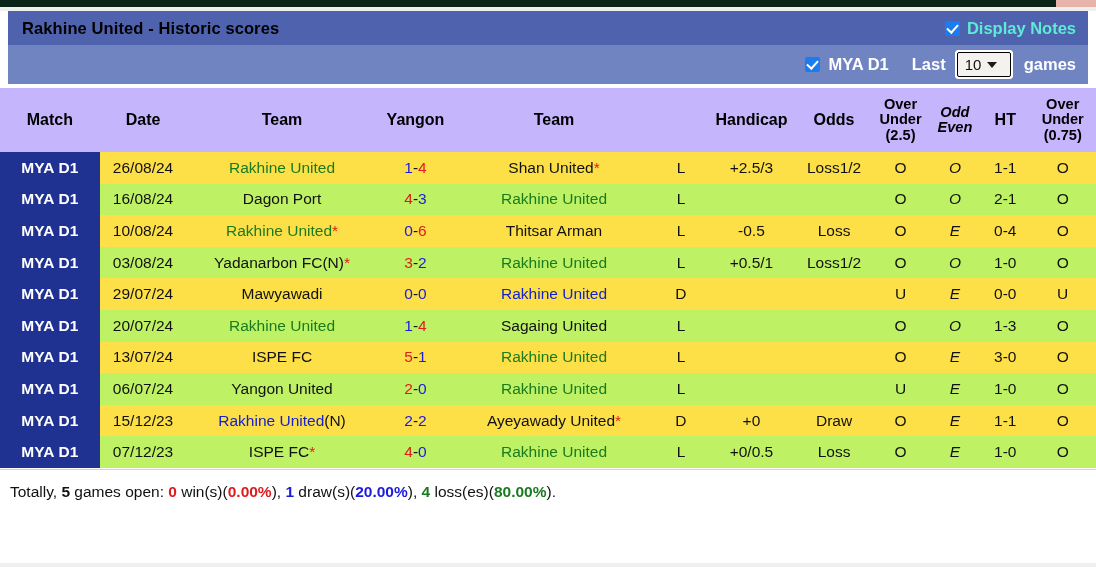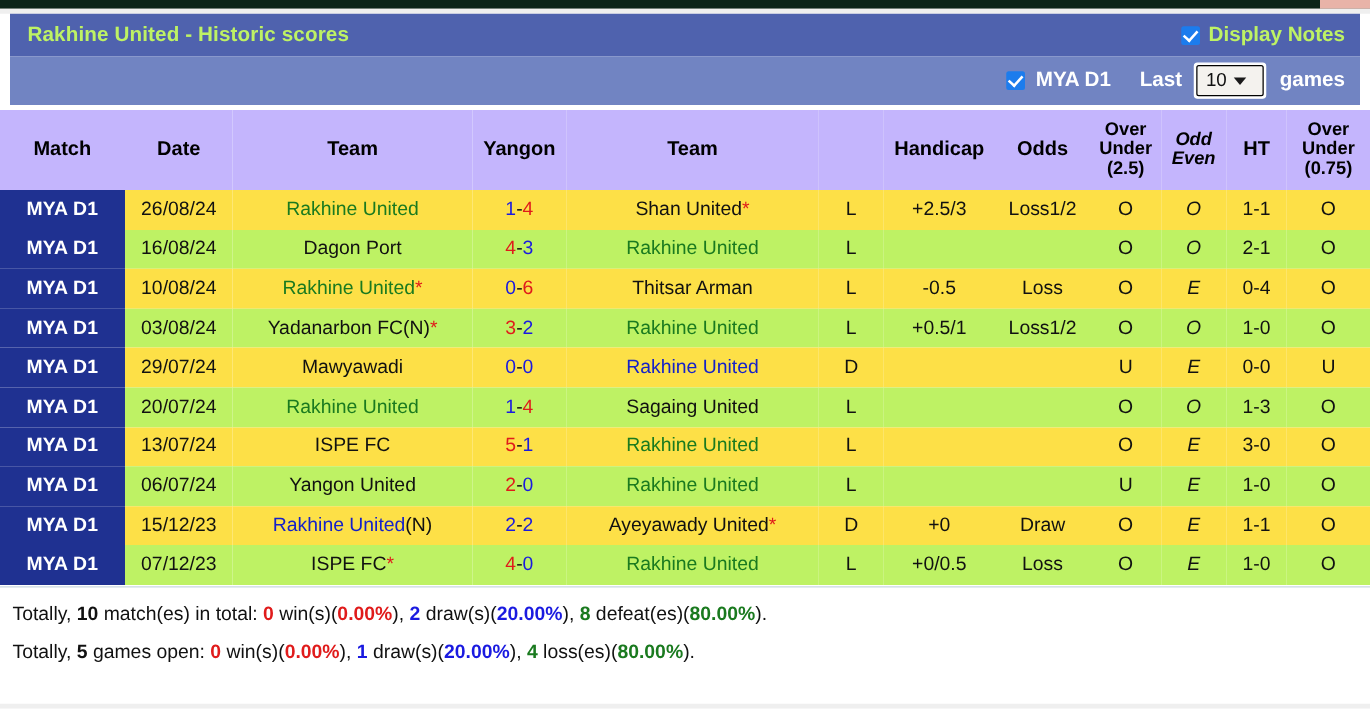--- a/index.html
+++ b/index.html
@@ -31,31 +31,31 @@
 
   
   .titlebar {
     position: absolute; top: 11px; left: 8px;
     width: 1080px; height: 34px;
     background: #4f62ae;
     display: flex; align-items: center;
     padding: 0 12px 0 14px;
   }
   .titlebar .title {
-    color: #bef264;
+    color: #000000;
     font-size: 16.5px;
     font-weight: bold;
     letter-spacing: .1px;
   }
   .titlebar .right {
     margin-left: auto;
     display: flex; align-items: center; gap: 7px;
   }
   .notes-label {
-    color: #bef264; font-size: 16.5px; font-weight: bold;
+    color: #5eead4; font-size: 16.5px; font-weight: bold;
   }
 
   
   .subbar {
     position: absolute; top: 45px; left: 8px;
     width: 1080px; height: 39px;
     background: #7184c2;
     display: flex; align-items: center; justify-content: flex-end;
     padding-right: 12px;
     gap: 9px;
@@ -393,17 +393,16 @@
           <td class="c-odds green">Loss</td>
           <td class="c-ou25 red">O</td>
           <td class="c-oe red">E</td>
           <td class="c-ht">1-0</td>
           <td class="c-ou075 red">O</td>
         </tr>
       </tbody>
   </table>
 
   <div class="footer">
-    <p id="sum1">Totally, <b class="black">10</b> match(es) in total: <b class="red">0</b> win(s)(<b class="red">0.00%</b>), <b class="blue">2</b> draw(s)(<b class="blue">20.00%</b>), <b class="green">8</b> defeat(es)(<b class="green">80.00%</b>).</p>
     <p id="sum2">Totally, <b class="black">5</b> games open: <b class="red">0</b> win(s)(<b class="red">0.00%</b>), <b class="blue">1</b> draw(s)(<b class="blue">20.00%</b>), <b class="green">4</b> loss(es)(<b class="green">80.00%</b>).</p>
   </div>
   <div class="bottomedge"></div>
 </div>
 
 </body></html>

